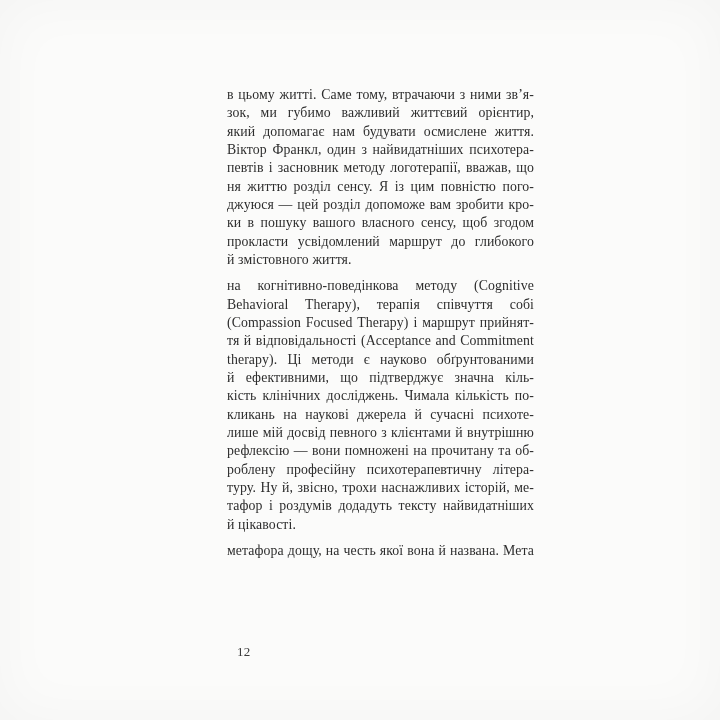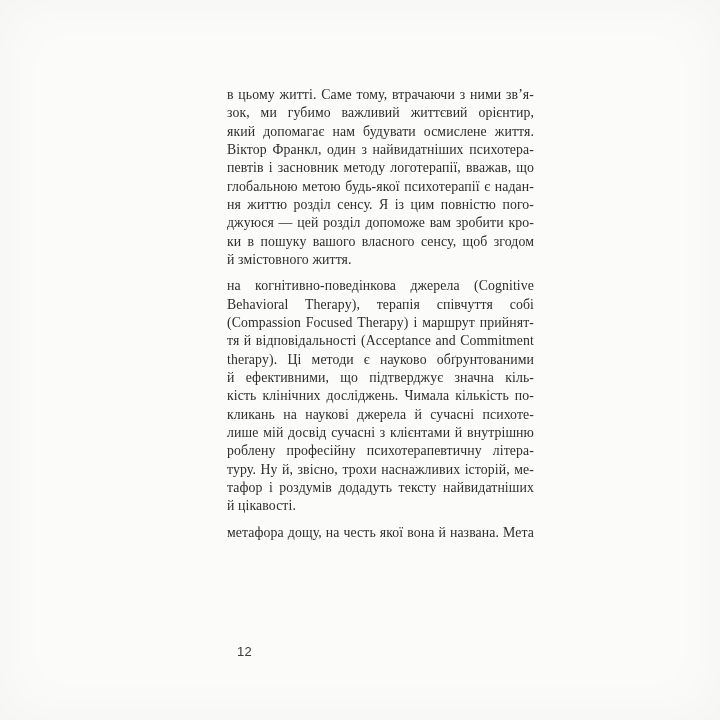--- a/index.html
+++ b/index.html
@@ -33,53 +33,54 @@
     text-align: justify;
     text-align-last: justify;
     color: #2d2d2d;
   }
   .tline.noj { text-align-last: left; }
   .tline.indent { text-indent: 20px; }
   .folio {
     position: absolute;
     left: 237px;
     top: 644px;
-    font-family: Liberation Sans, sans-serif;
+    font-family: Liberation Serif, serif;
     font-size: 13px;
     letter-spacing: 0.3px;
     color: #3a3a3a;
   }
 </style>
 </head>
 <body>
 
 <div class="page">
   <div class="text-block">
       <div class="para">
         <div class="tline">в цьому житті. Саме тому, втрачаючи з ними зв’я-</div>
         <div class="tline">зок, ми губимо важливий життєвий орієнтир,</div>
         <div class="tline">який допомагає нам будувати осмислене життя.</div>
         <div class="tline">Віктор Франкл, один з найвидатніших психотера-</div>
         <div class="tline">певтів і засновник методу логотерапії, вважав, що</div>
-        <div class="tline">глобальною метою будь-якої психотерапії є надан-</div>
         <div class="tline">ня життю розділ сенсу. Я із цим повністю пого-</div>
         <div class="tline">джуюся — цей розділ допоможе вам зробити кро-</div>
         <div class="tline">ки в пошуку вашого власного сенсу, щоб згодом</div>
+        <div class="tline">прокласти усвідомлений маршрут до глибокого</div>
         <div class="tline noj">й змістовного життя.</div>
       </div>
       <div class="para">
-        <div class="tline">на когнітивно-поведінкова джерела (Cognitive</div>
+        <div class="tline">на когнітивно-поведінкова методу (Cognitive</div>
         <div class="tline">Behavioral Therapy), терапія співчуття собі</div>
         <div class="tline">(Compassion Focused Therapy) і маршрут прийнят-</div>
         <div class="tline">тя й відповідальності (Acceptance and Commitment</div>
         <div class="tline">therapy). Ці методи є науково обґрунтованими</div>
         <div class="tline">й ефективними, що підтверджує значна кіль-</div>
         <div class="tline">кість клінічних досліджень. Чимала кількість по-</div>
         <div class="tline">кликань на наукові джерела й сучасні психоте-</div>
-        <div class="tline">лише мій досвід сучасні з клієнтами й внутрішню</div>
+        <div class="tline">лише мій досвід певного з клієнтами й внутрішню</div>
+        <div class="tline">рефлексію — вони помножені на прочитану та об-</div>
         <div class="tline">роблену професійну психотерапевтичну літера-</div>
         <div class="tline">туру. Ну й, звісно, трохи наснажливих історій, ме-</div>
         <div class="tline">тафор і роздумів додадуть тексту найвидатніших</div>
         <div class="tline noj">й цікавості.</div>
       </div>
       <div class="para">
         <div class="tline">метафора дощу, на честь якої вона й названа. Мета</div>
       </div>
     </div>
   <div class="folio">12</div>

